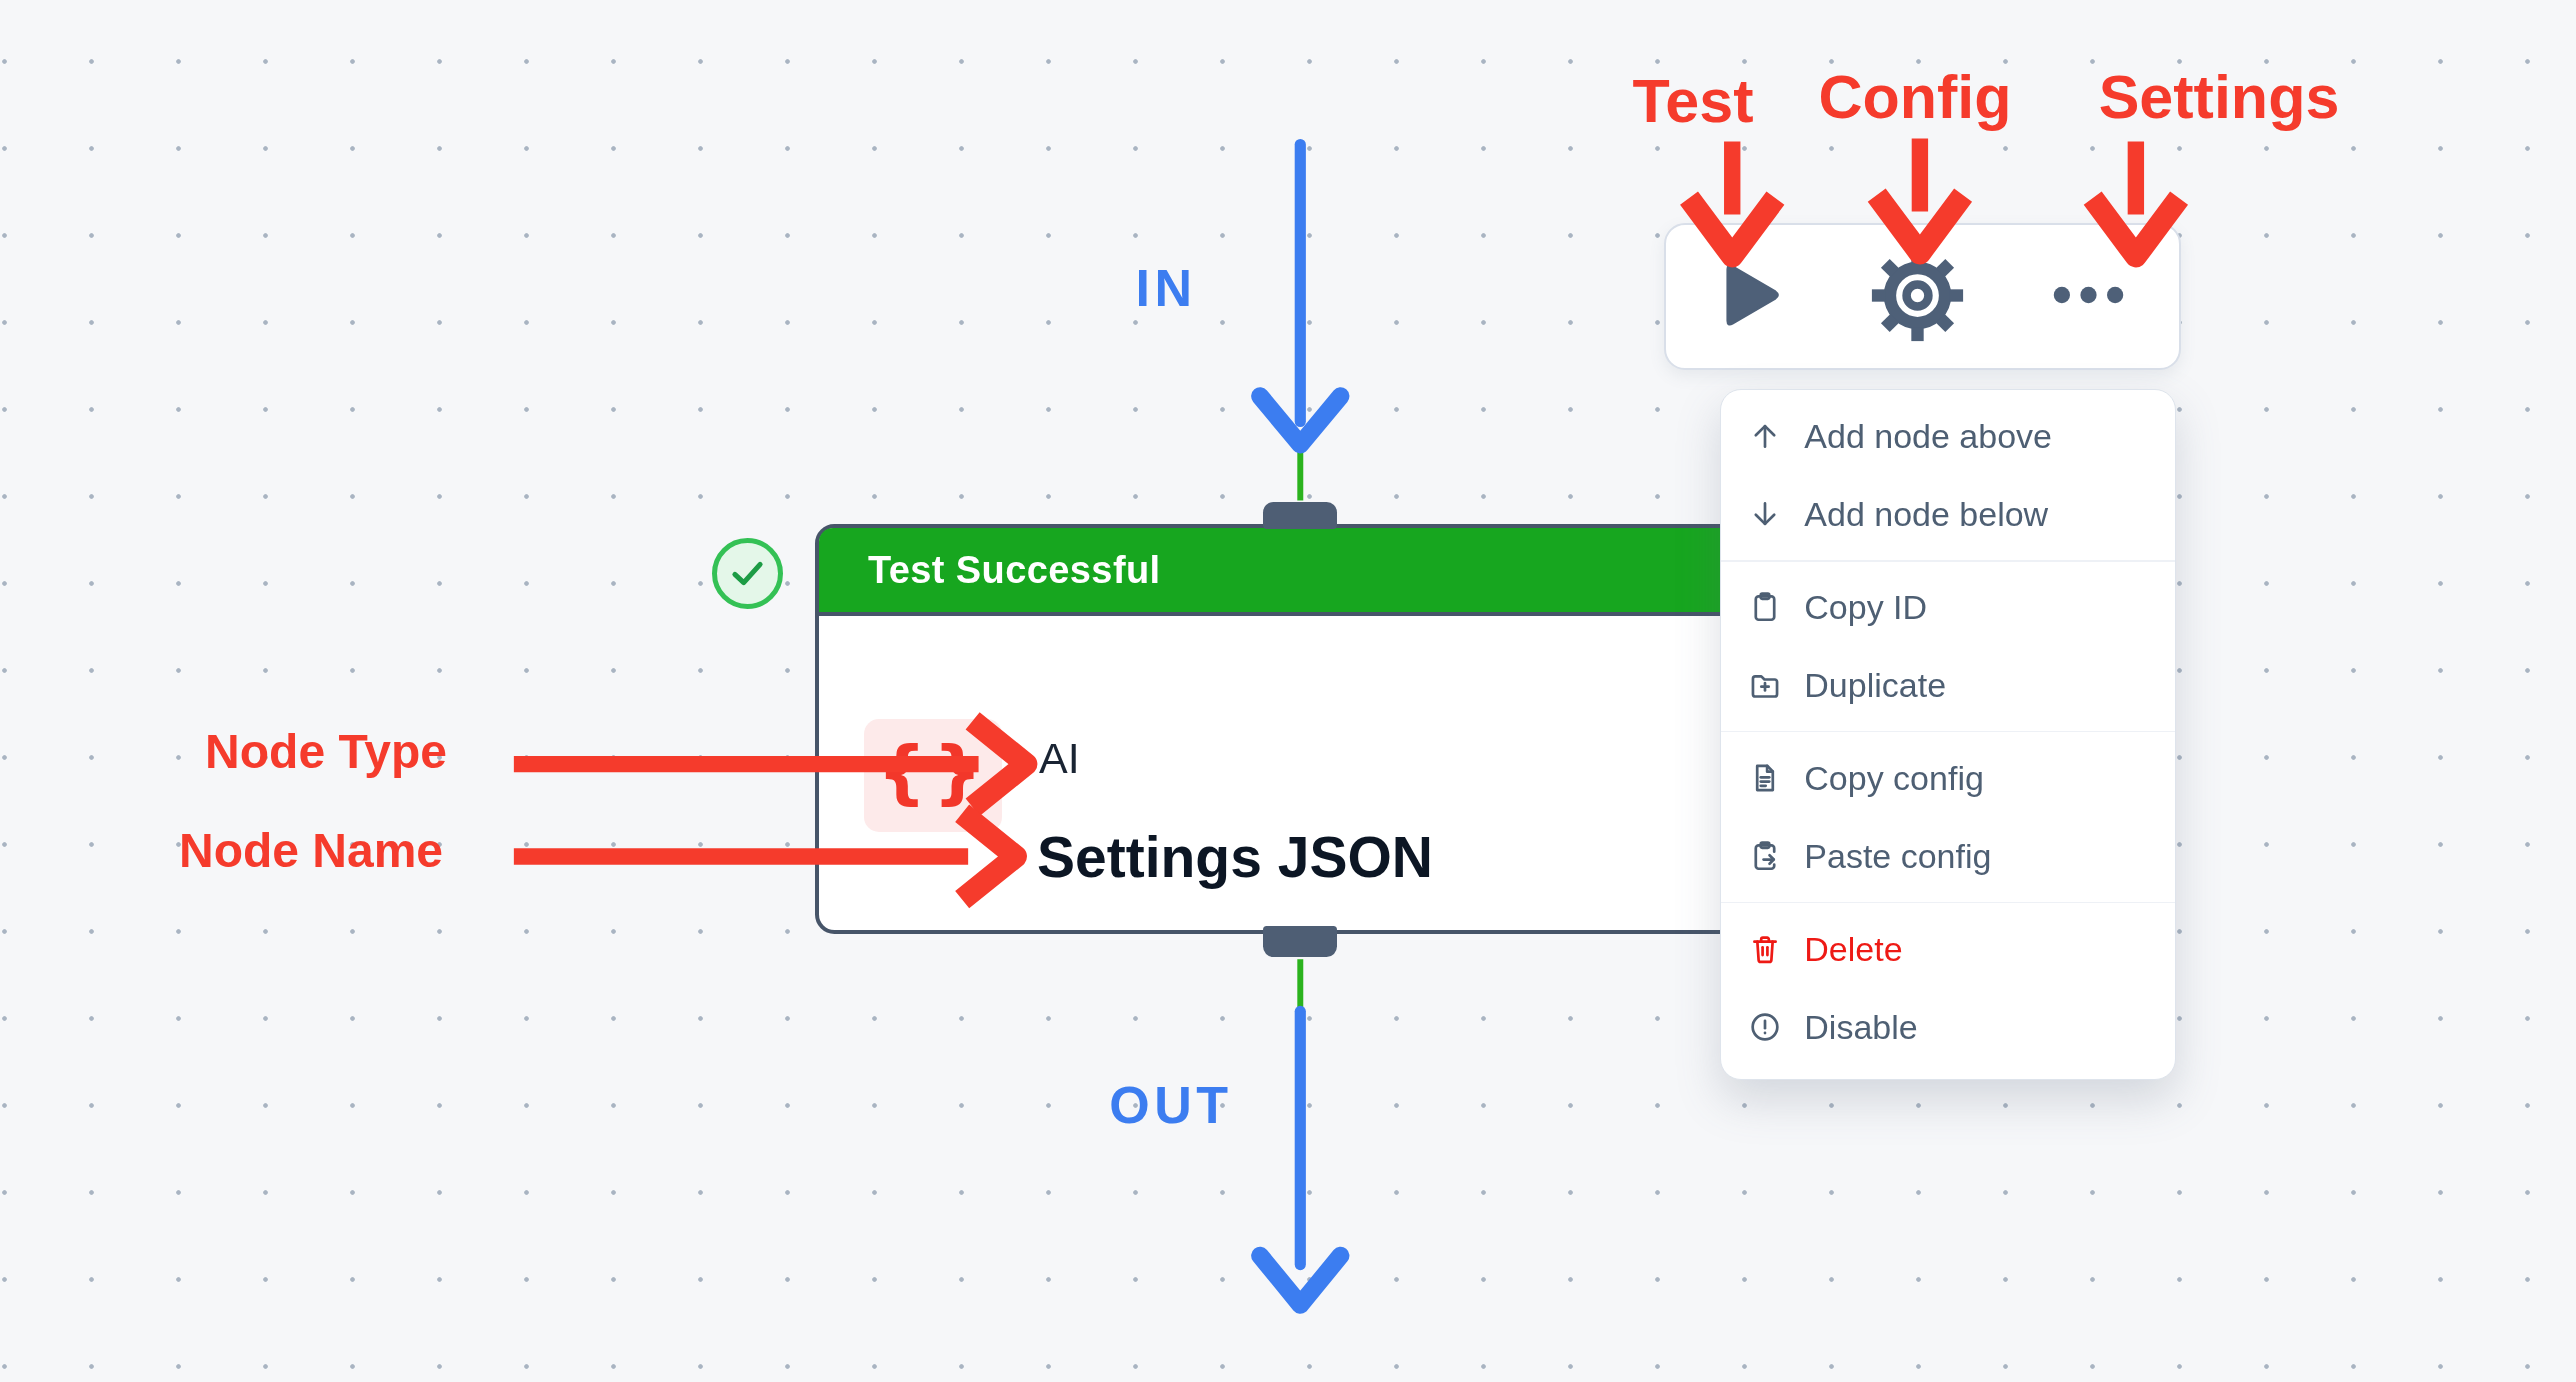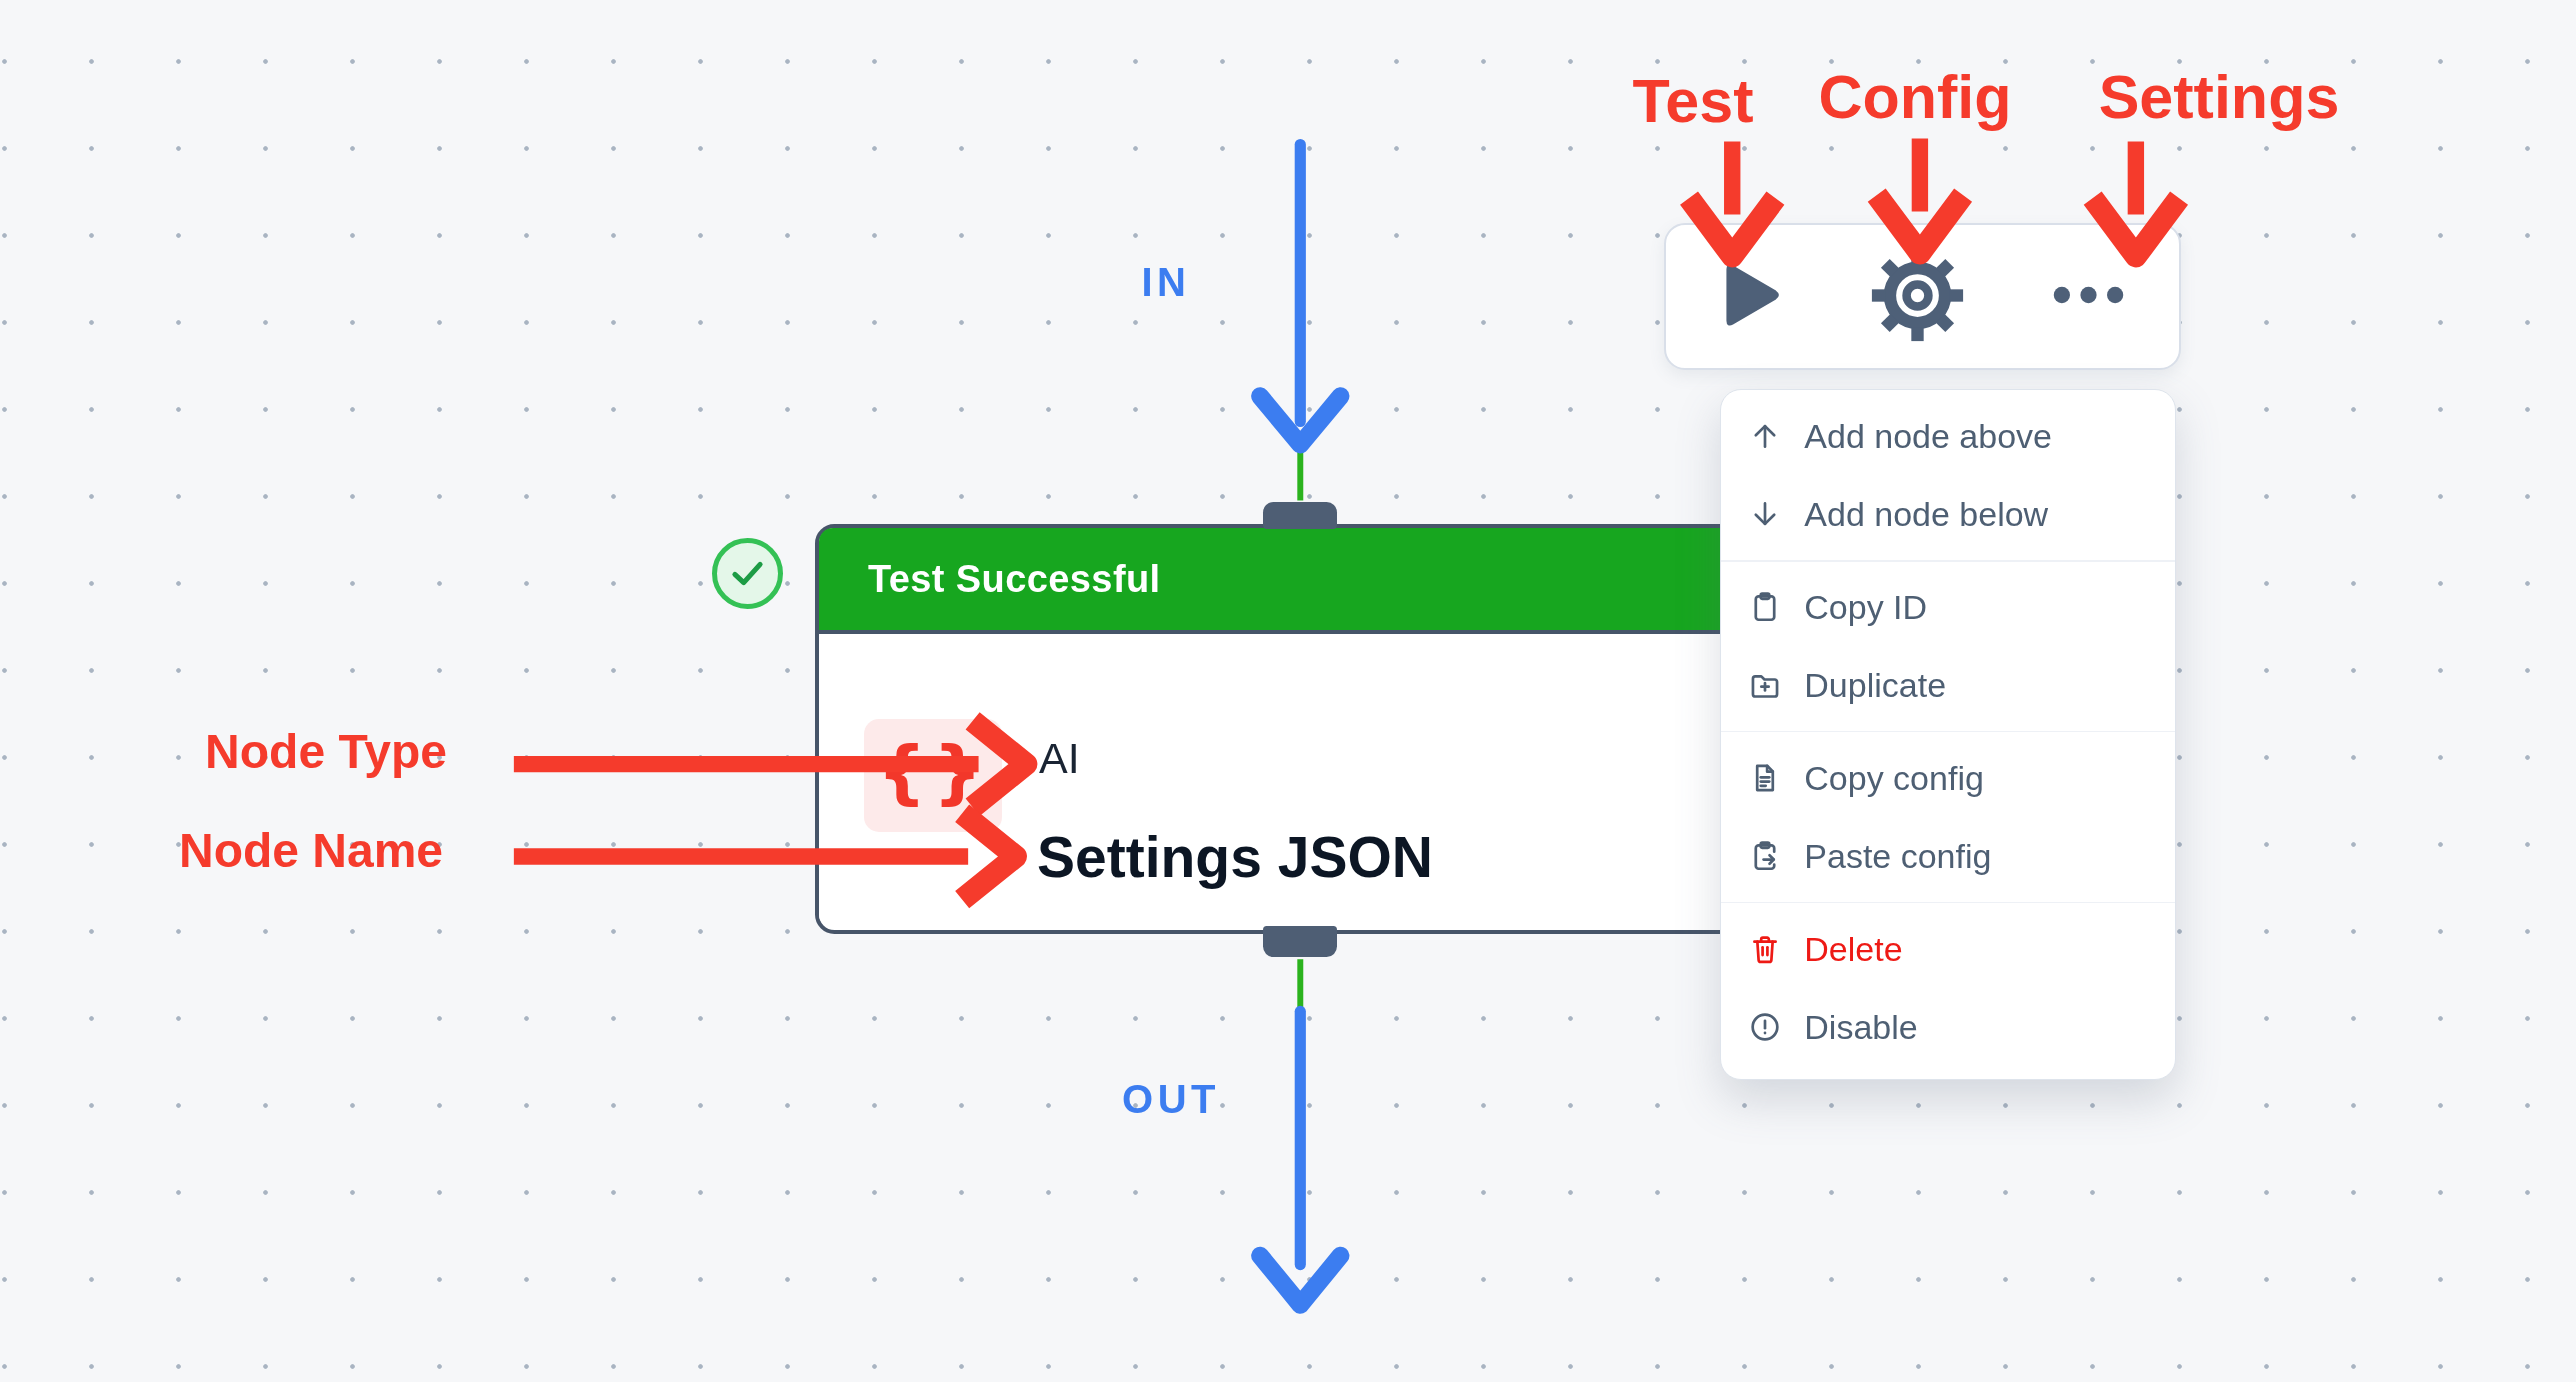--- a/index.html
+++ b/index.html
@@ -13,21 +13,21 @@
     background-position:48px 18px;
   }
 
   
   .node-card {
     position:absolute; left:815px; top:524px; width:968px; height:410px;
     background:#ffffff; border:4.5px solid #475569; border-radius:19.4px;
     box-sizing:border-box; z-index:2;
   }
   .node-header {
-    height:106px; background:#17a61f; border-bottom:4.5px solid #475569;
+    height:88px; background:#17a61f; border-bottom:4.5px solid #475569;
     border-radius:14px 14px 0 0; display:flex; align-items:center;
     padding-left:49px; box-sizing:border-box;text-align:center;
   }
   .node-header-title { color:#ffffff; font-size:38px; font-weight:bold; letter-spacing:0.4px; }
   .node-body { position:relative; height:294px; border-radius:0 0 14px 14px; background:#ffffff; }
 
   .type-chip {
     position:absolute; left:864px; top:719px; width:138px; height:113px;
     background:#fdeaea; border-radius:15px; z-index:3;
     display:flex; align-items:center; justify-content:center;
@@ -73,21 +73,21 @@
     padding:0 22.3px 0 27px; font-size:34px; color:#4e5f73; cursor:pointer;
   }
   .menu-item .mi-icon { width:34px; height:34px; flex:0 0 34px; display:flex; }
   .menu-item.danger { color:#ee1a15; }
   .menu-divider { height:1.5px; background:#eef1f6; margin:6.7px 0; }
 
   
   .lbl { position:absolute; line-height:1; white-space:nowrap; z-index:30; }
   .lbl-red  { color:#f53b2c; font-weight:bold; font-size:61px; transform:translateX(-50%); }
   .lbl-red-side { color:#f53b2c; font-weight:bold; font-size:48px; transform:translateX(-50%); }
-  .lbl-blue { color:#3c7df0; font-weight:bold; font-size:40px; letter-spacing:4.5px; transform:translateX(-50%); }
+  .lbl-blue { color:#3c7df0; font-weight:bold; font-size:52px; letter-spacing:4.5px; transform:translateX(-50%); }
 
   .overlay { position:absolute; left:0; top:0; z-index:20; pointer-events:none; }
 </style>
 </head>
 <body>
 
 <div class="stage">
 
   <div class="node-card">
     <div class="node-header">

